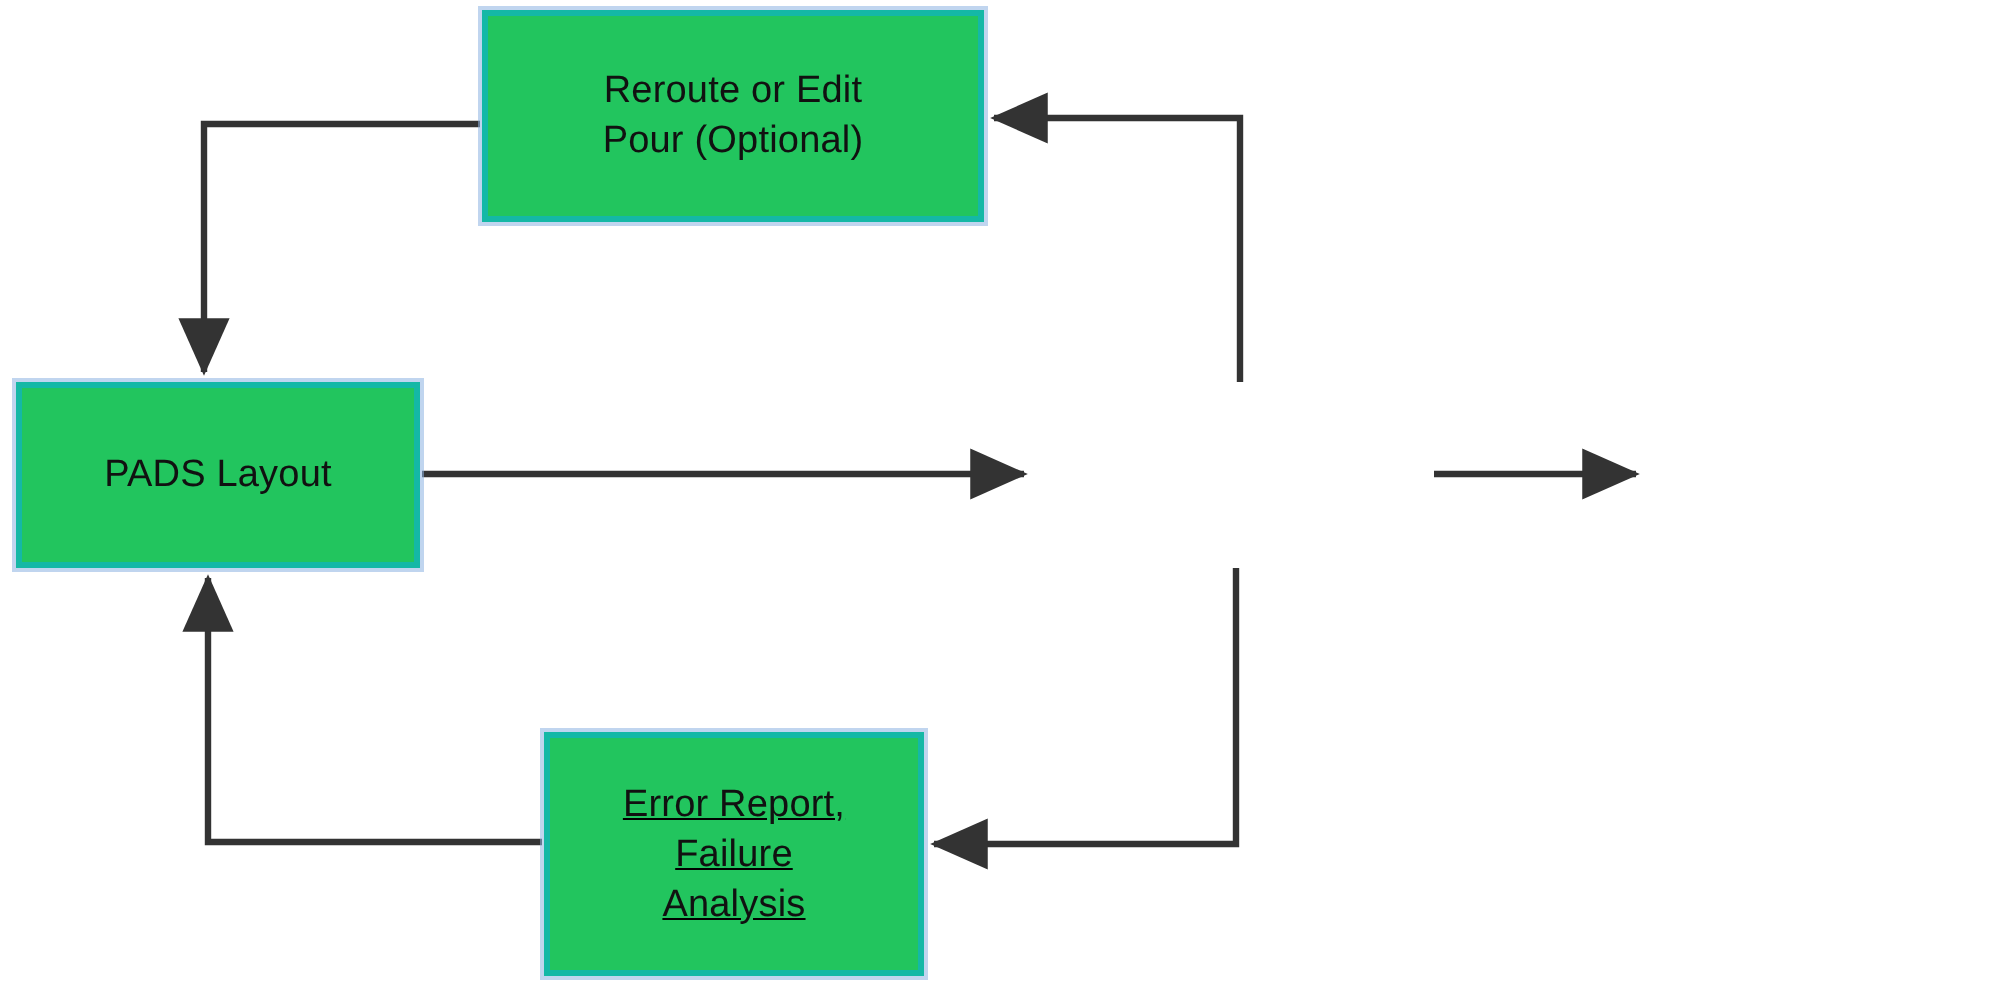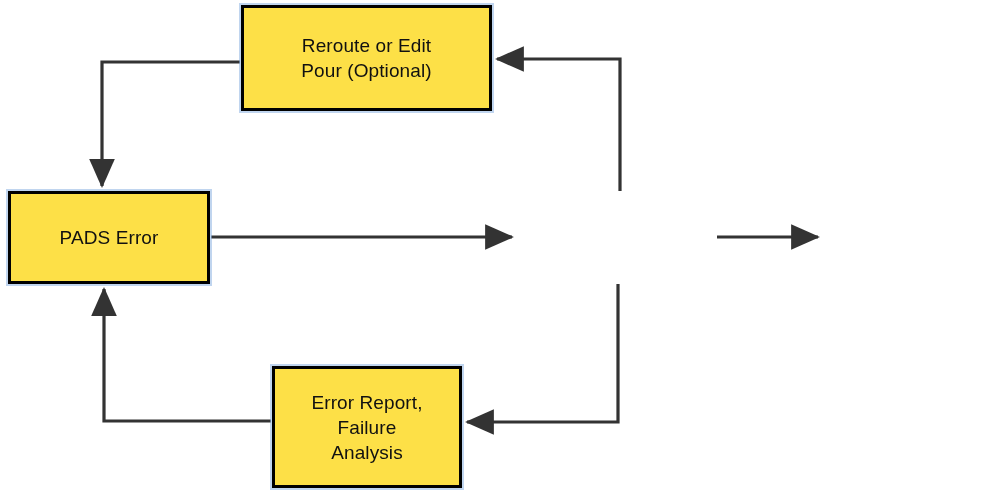--- a/index.html
+++ b/index.html
@@ -21,43 +21,43 @@
   #connector-layer {
     position: absolute;
     left: 0;
     top: 0;
     width: 999px;
     height: 494px;
   }
   .node {
     position: absolute;
     box-sizing: border-box;
-    background: #fde047;
-    border: 3px solid #000000;
+    background: #22c55e;
+    border: 3px solid #14b8a6;
     box-shadow: 0 0 0 2px rgba(141,179,226,0.55);
     display: flex;
     align-items: center;
     justify-content: center;
     z-index: 2;
   }
   .node-label {
     font-family: "Liberation Sans", sans-serif;
     font-size: 19px;
     line-height: 25px;
     color: #111111;
     text-align: center;
     white-space: pre-line;
     letter-spacing: 0.1px;
   }
   
   #node-reroute      { left: 241px; top: 5px;   width: 251px; height: 106px; }
   #node-pads-layout  { left: 8px;   top: 191px; width: 202px; height: 93px;  }
   #node-verify       { left: 517px; top: 192px; width: 199px; height: 92px;  }
   #node-zero-errors  { left: 823px; top: 191px; width: 162px; height: 92px;  }
-  #node-error-report { left: 272px; top: 366px; width: 190px; height: 122px; }
+  #node-error-report { left: 272px; top: 366px; width: 190px; height: 122px; text-decoration: underline; }
 </style>
 </head>
 <body>
 
 <div id="diagram-root">
 
   <svg id="connector-layer" viewBox="0 0 999 494" width="999" height="494" xmlns="http://www.w3.org/2000/svg">
     <defs>
       <marker id="arrowhead" markerWidth="9" markerHeight="8" refX="8.4" refY="4" orient="auto" markerUnits="strokeWidth">
         <path d="M 0 0 L 9 4 L 0 8 z" fill="#333333"></path>
@@ -88,21 +88,21 @@
       <path d="M 271 421 L 104 421 L 104 289" fill="none" stroke="#333333" stroke-width="3.2" stroke-linejoin="miter" marker-end="url(#arrowhead)"></path>
     </g>
   </svg>
 
   <div class="node" id="node-reroute">
     <span class="node-label">Reroute or Edit
 Pour (Optional)</span>
   </div>
 
   <div class="node" id="node-pads-layout">
-    <span class="node-label">PADS Error</span>
+    <span class="node-label">PADS Layout</span>
   </div>
 
 
 
   <div class="node" id="node-error-report">
     <span class="node-label">Error Report,
 Failure
 Analysis</span>
   </div>
 

